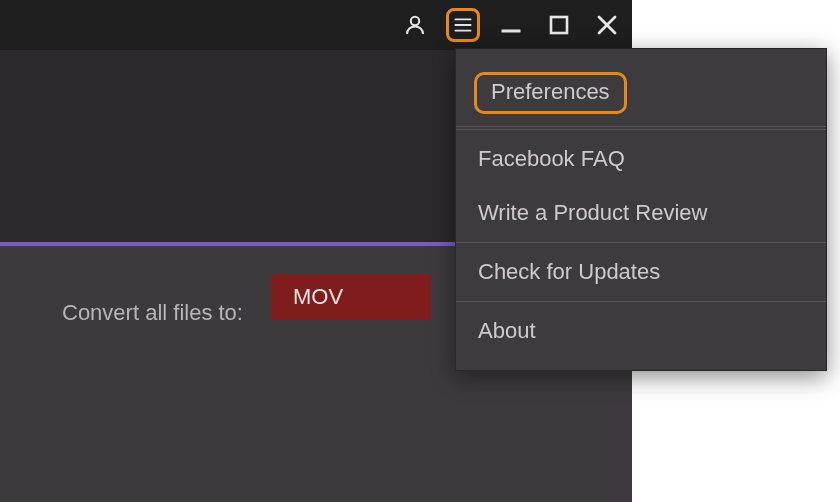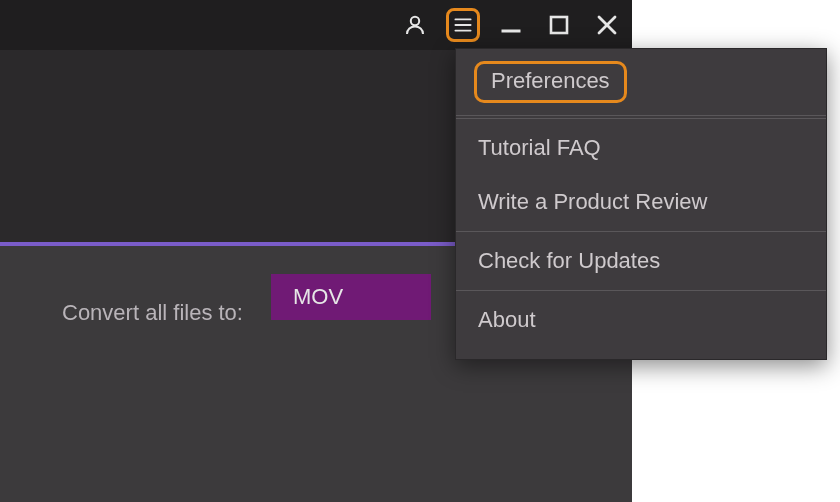--- a/index.html
+++ b/index.html
@@ -65,21 +65,21 @@
     display: flex;
     align-items: center;
     gap: 28px;
   }
   .convert-label {
     color: #b9b4b9;
     font-size: 22px;
     margin-top: 32px;
   }
   .format-select {
-    background: #701a75;
+    background: #7f1d1d;
     color: #e6e6e6;
     font-size: 22px;
     font-weight: 500;
     padding: 10px 22px;
     min-width: 160px;
     border: none;
   }
   .dropdown-menu {
     position: absolute;
     left: 455px;
@@ -102,21 +102,21 @@
     margin: 2px 0;
   }
   .pref-highlight {
     display: inline-block;
     border: 3px solid #e6891d;
     border-radius: 10px;
     padding: 4px 14px 6px 14px;
     margin-left: 8px;
   }
   .menu-item.pref-wrap {
-    padding: 12px 10px 10px 10px;
+    padding: 23px 10px 10px 10px;
   }
   svg { display: block; }
 </style>
 </head>
 <body>
 
 <div class="app-window">
 
   <div class="titlebar">
     <div class="icon-btn">
@@ -161,19 +161,19 @@
 </div>
 
 <div class="dropdown-menu">
   <div class="menu-item pref-wrap">
     <span class="pref-highlight">
       <span>Preferences</span>
     </span>
   </div>
   <div class="menu-sep"></div>
   <div class="menu-sep"></div>
-  <div class="menu-item">Tutorial FAQ</div>
+  <div class="menu-item">Facebook FAQ</div>
   <div class="menu-item">Write a Product Review</div>
   <div class="menu-sep"></div>
   <div class="menu-item">Check for Updates</div>
   <div class="menu-sep"></div>
   <div class="menu-item">About</div>
 </div>
 
 </body></html>

